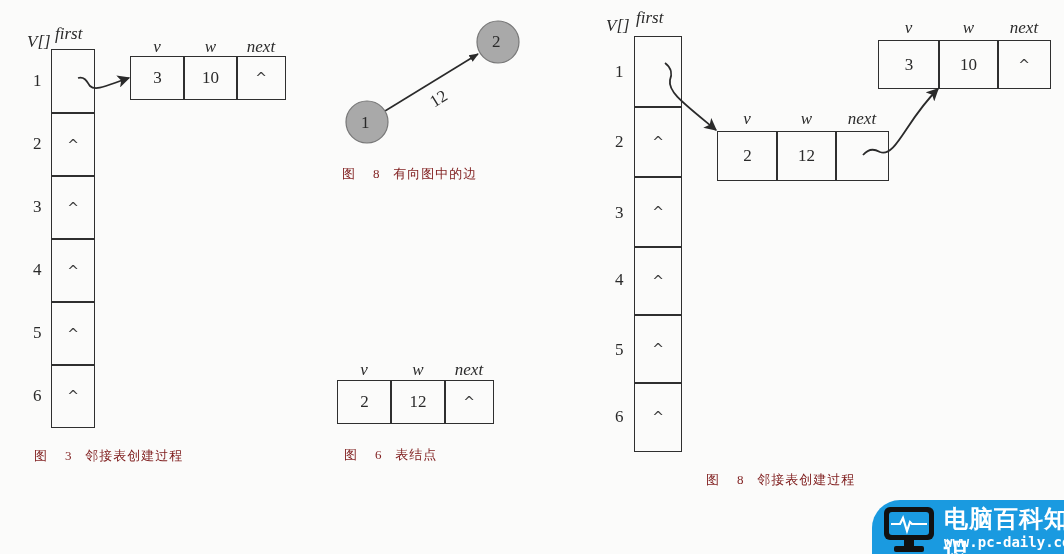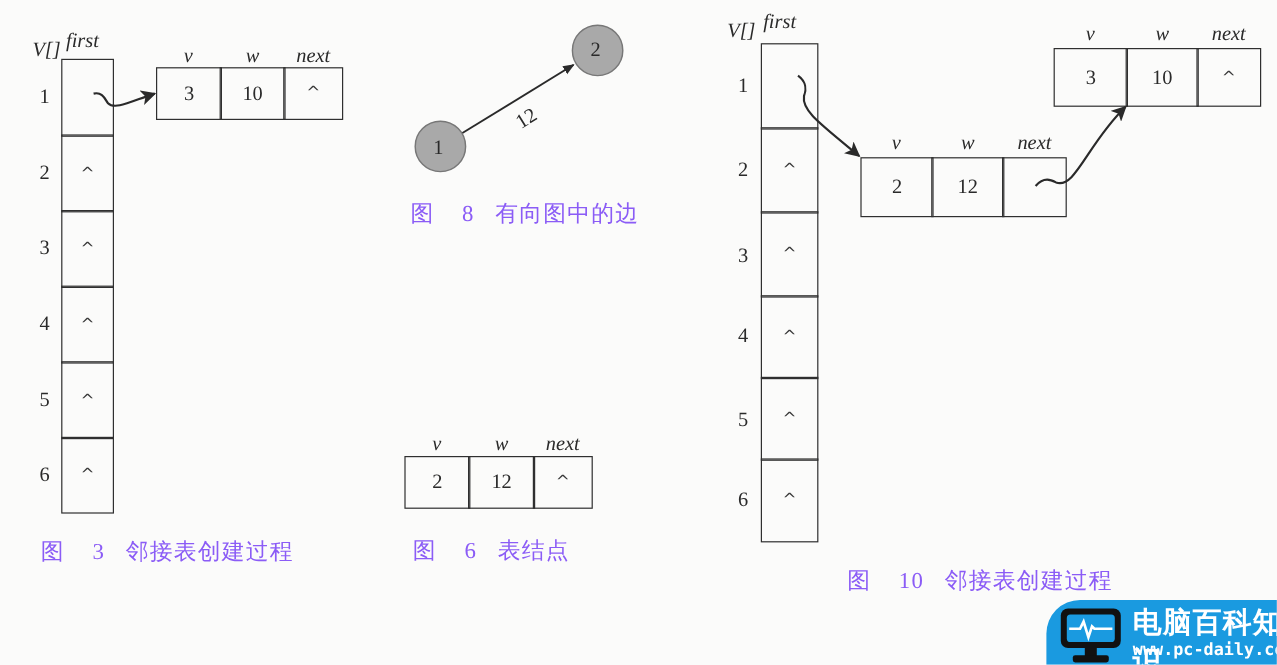--- a/index.html
+++ b/index.html
@@ -13,21 +13,21 @@
   .lbl { font-size: 17px; line-height: 1; }
   .ital { font-style: italic; }
   .cell {
     position: absolute; box-sizing: border-box;
     border: 1.6px solid #2f2f2f; background: transparent;
     display: flex; align-items: center; justify-content: center;
     font-size: 17px;
   }
   .caret { font-family: "DejaVu Sans", sans-serif; font-size: 14px; color: #3a3a3a; }
   .hdr { position: absolute; font-style: italic; font-size: 17px; text-align: center; }
-  .caption { position: absolute; font-size: 19px; letter-spacing: 1px; white-space: pre; color: #8b5cf6; }
+  .caption { position: absolute; font-size: 13px; letter-spacing: 1px; white-space: pre; color: #7f1d1d; }
   svg.overlay { position: absolute; left: 0; top: 0; }
   .logo {
     position: absolute; left: 872px; top: 500px; width: 216px; height: 54px;
     background: #1a9ae0; border-top-left-radius: 28px; overflow: hidden;
   }
   .logo-title { position: absolute; left: 72px; top: 3px; color: #fff; font-family: "DejaVu Sans", sans-serif; font-weight: bold; font-size: 24px; letter-spacing: 1px; }
   .logo-url { position: absolute; left: 72px; top: 34px; color: #fff; font-family: "DejaVu Sans Mono", monospace; font-size: 14px; font-weight: bold; }
 </style>
 </head>
 <body>
@@ -102,21 +102,21 @@
   <div class="cell" style="left:776px;top:131px;width:61px;height:50px;">12</div>
   <div class="cell" style="left:835px;top:131px;width:54px;height:50px;"></div>
 
   <span class="hdr" style="left:878px;top:18px;width:61px;">v</span>
   <span class="hdr" style="left:939px;top:18px;width:59px;">w</span>
   <span class="hdr" style="left:998px;top:18px;width:52px;">next</span>
   <div class="cell" style="left:878px;top:40px;width:62px;height:49px;">3</div>
   <div class="cell" style="left:938px;top:40px;width:61px;height:49px;">10</div>
   <div class="cell caret" style="left:997px;top:40px;width:54px;height:49px;">^</div>
 
-  <span class="caption" style="left:706px;top:471px;">图    10   邻接表创建过程</span>
+  <span class="caption" style="left:706px;top:471px;">图    8   邻接表创建过程</span>
 </div>
 
 <svg class="overlay" width="1064" height="554" viewBox="0 0 1064 554">
   <defs>
     <marker id="ah" viewBox="0 0 10 10" refX="9" refY="5" markerWidth="7" markerHeight="7" orient="auto-start-reverse">
       <path d="M0,0 L10,5 L0,10 L2.5,5 Z" fill="#2a2a2a"></path>
     </marker>
     <marker id="ahs" viewBox="0 0 10 10" refX="9" refY="5" markerWidth="6" markerHeight="6" orient="auto">
       <path d="M0,1 L10,5 L0,9 Z" fill="#2a2a2a"></path>
     </marker>

